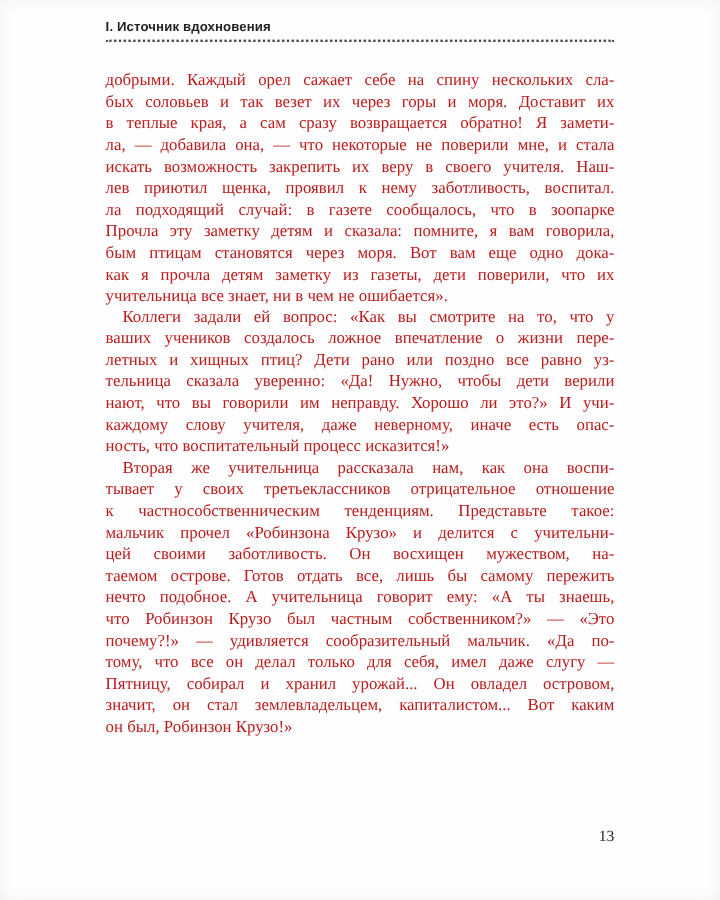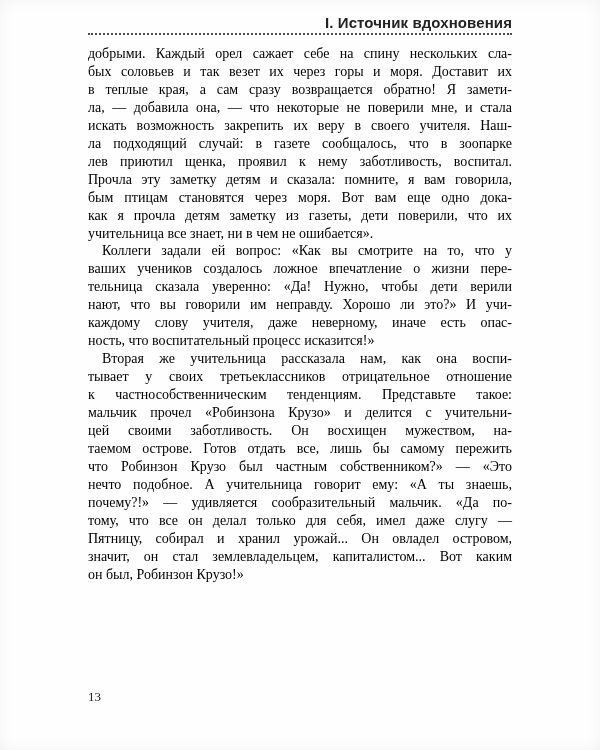--- a/index.html
+++ b/index.html
@@ -19,96 +19,97 @@
   .page-inner {
     position: absolute;
     left: 88px;
     top: 16px;
     width: 424px;
   }
   .running-header {
     width: 100%;
   }
   .header-title {
-    text-align: right;
+    text-align: left;
     font-family: "Liberation Sans", sans-serif;
     font-weight: bold;
-    font-size: 15px;
+    font-size: 11px;
     letter-spacing: 0.1px;
     color: #232323;
     padding-bottom: 3px;
     line-height: 14px;
   }
   .dotted-rule {
     height: 0;
     border-bottom: 2px dotted #4d4d4d;
   }
   .text-block {
-    margin-top: 10px;
+    margin-top: 24px;
     font-size: 14px;
     line-height: 17.95px;
-    color: #000000;
+    color: #b91c1c;
   }
   .line {
     text-align: justify;
     text-align-last: justify;
     white-space: normal;
   }
   .line.last {
     text-align-last: left;
   }
   .line.indent {
     text-indent: 14px;
   }
   .page-number {
     position: absolute;
     top: 689px;
     left: 88px;
     width: 424px;
-    text-align: left;
+    text-align: right;
     font-size: 13px;
     color: #222222;
     font-family: "Liberation Serif", "DejaVu Serif", serif;
   }
 </style>
 </head>
 <body>
 
 <div class="page">
   <div class="page-inner">
     <div class="running-header">
       <div class="header-title">I. Источник вдохновения</div>
       <div class="dotted-rule"></div>
     </div>
     <div class="text-block">
         <div class="line">добрыми. Каждый орел сажает себе на спину нескольких сла-</div>
         <div class="line">бых соловьев и так везет их через горы и моря. Доставит их</div>
         <div class="line">в теплые края, а сам сразу возвращается обратно! Я замети-</div>
         <div class="line">ла, — добавила она, — что некоторые не поверили мне, и стала</div>
         <div class="line">искать возможность закрепить их веру в своего учителя. Наш-</div>
+        <div class="line">лев приютил щенка, проявил к нему заботливость, воспитал.</div>
         <div class="line">ла подходящий случай: в газете сообщалось, что в зоопарке</div>
-        <div class="line">лев приютил щенка, проявил к нему заботливость, воспитал.</div>
         <div class="line">Прочла эту заметку детям и сказала: помните, я вам говорила,</div>
         <div class="line">бым птицам становятся через моря. Вот вам еще одно дока-</div>
         <div class="line">как я прочла детям заметку из газеты, дети поверили, что их</div>
         <div class="line last">учительница все знает, ни в чем не ошибается».</div>
         <div class="line indent">Коллеги задали ей вопрос: «Как вы смотрите на то, что у</div>
         <div class="line">ваших учеников создалось ложное впечатление о жизни пере-</div>
+        <div class="line">летных и хищных птиц? Дети рано или поздно все равно уз-</div>
         <div class="line">тельница сказала уверенно: «Да! Нужно, чтобы дети верили</div>
         <div class="line">нают, что вы говорили им неправду. Хорошо ли это?» И учи-</div>
         <div class="line">каждому слову учителя, даже неверному, иначе есть опас-</div>
         <div class="line last">ность, что воспитательный процесс исказится!»</div>
         <div class="line indent">Вторая же учительница рассказала нам, как она воспи-</div>
         <div class="line">тывает у своих третьеклассников отрицательное отношение</div>
         <div class="line">к частнособственническим тенденциям. Представьте такое:</div>
         <div class="line">мальчик прочел «Робинзона Крузо» и делится с учительни-</div>
         <div class="line">цей своими заботливость. Он восхищен мужеством, на-</div>
         <div class="line">таемом острове. Готов отдать все, лишь бы самому пережить</div>
+        <div class="line">нечто подобное. А учительница говорит ему: «А ты знаешь,</div>
         <div class="line">что Робинзон Крузо был частным собственником?» — «Это</div>
-        <div class="line">нечто подобное. А учительница говорит ему: «А ты знаешь,</div>
         <div class="line">почему?!» — удивляется сообразительный мальчик. «Да по-</div>
         <div class="line">тому, что все он делал только для себя, имел даже слугу —</div>
         <div class="line">Пятницу, собирал и хранил урожай... Он овладел островом,</div>
         <div class="line">значит, он стал землевладельцем, капиталистом... Вот каким</div>
         <div class="line last">он был, Робинзон Крузо!»</div>
       </div>
   </div>
   <div class="page-number">13</div>
 </div>
 

